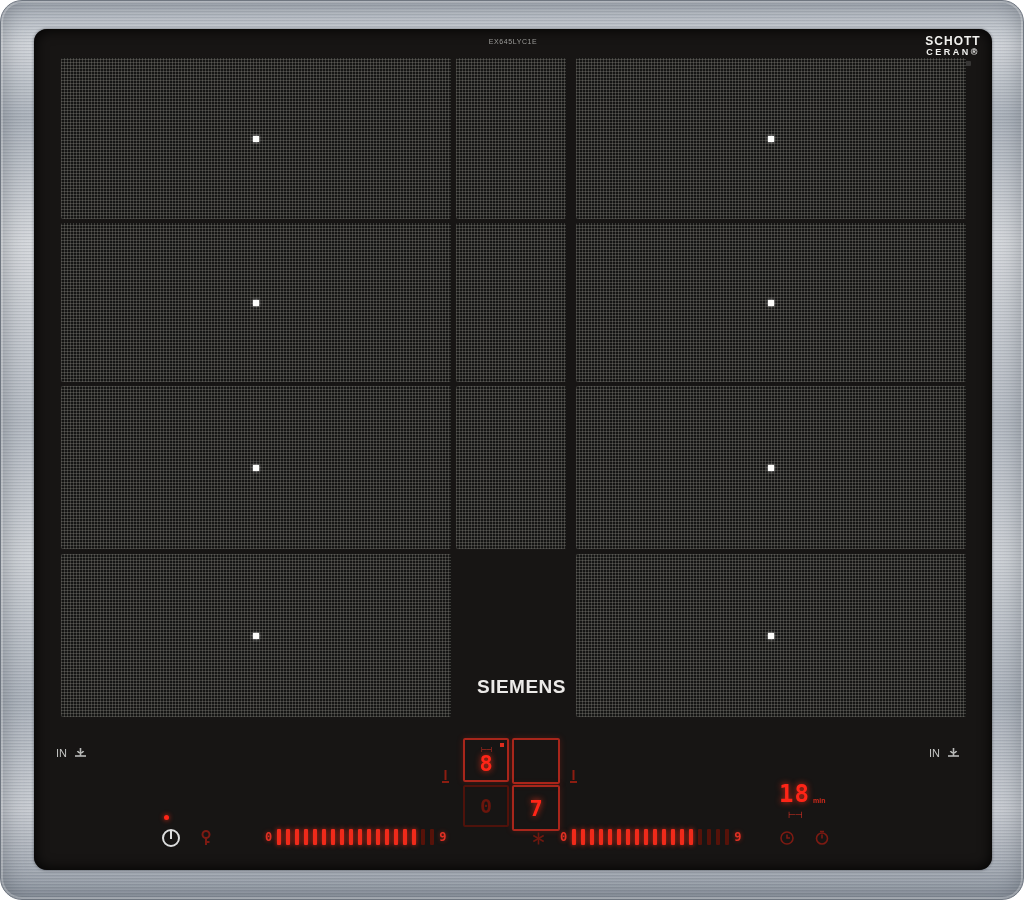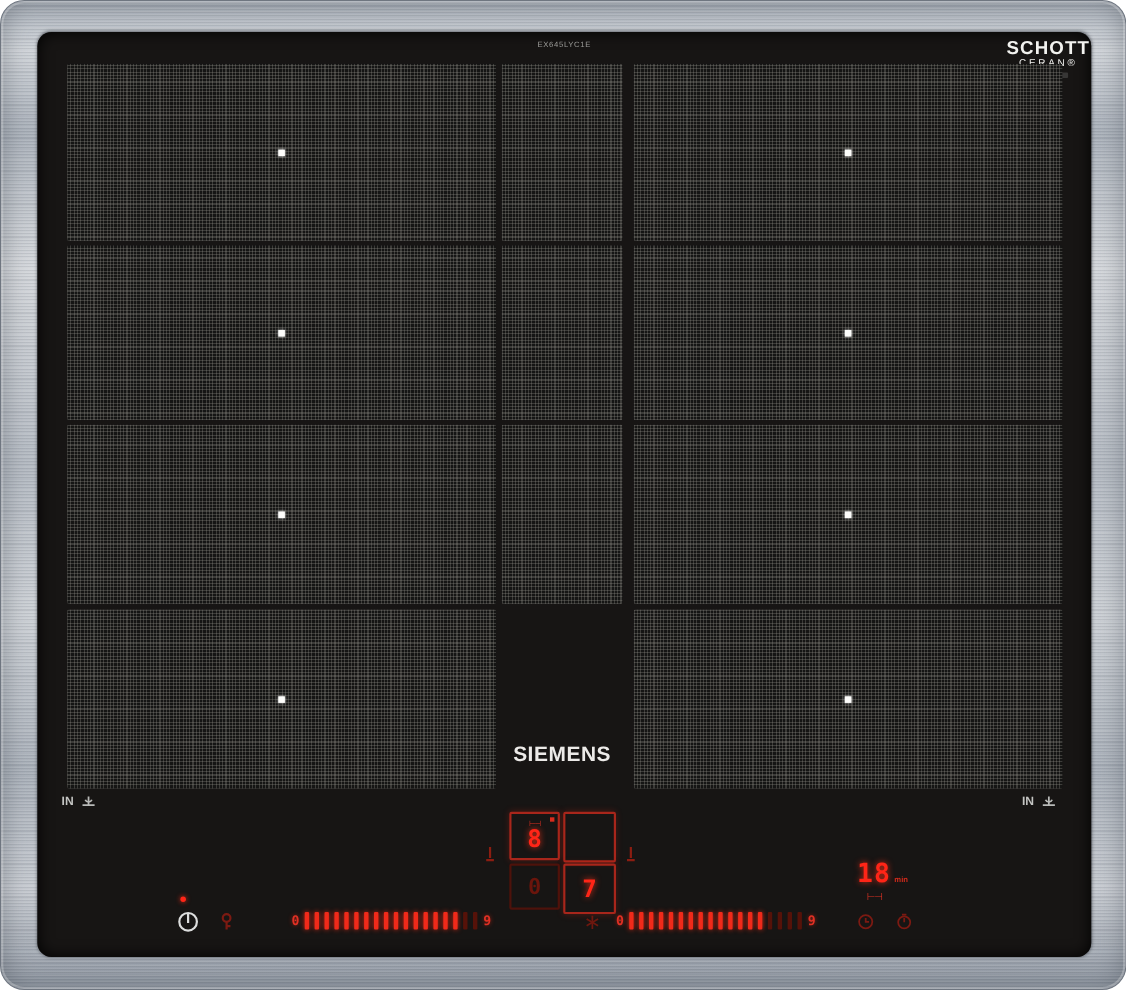--- a/index.html
+++ b/index.html
@@ -14,26 +14,26 @@
   #glass{left:33px;top:28px;width:958px;height:841px;background:#171514;border-radius:13px;
     box-shadow: inset 0 0 14px #000, 0 0 3px rgba(30,34,40,0.6);}
   .tex{background-color:#151514;border-radius:2px;
     background-image:
       repeating-linear-gradient(90deg, rgba(152,150,142,0.30) 0 1px, transparent 1px 3px),
       repeating-linear-gradient(0deg, rgba(152,150,142,0.30) 0 1px, transparent 1px 3px);
     display:flex;align-items:center;justify-content:center;}
   .dot{width:6px;height:6px;background:#fdfdfb;box-shadow:0 0 3px rgba(255,255,255,0.8);}
   .model{left:0;top:37px;width:1024px;text-align:center;color:#9b9b98;font-size:7px;letter-spacing:0.6px;}
   .schott{left:913px;top:34px;width:78px;text-align:center;color:#f2f2ef;line-height:1.05;}
-  .schott .l1{font-size:17px;font-weight:bold;letter-spacing:1px;}
-  .schott .l2{font-size:9px;font-weight:normal;letter-spacing:2.5px;}
+  .schott .l1{font-size:12px;font-weight:bold;letter-spacing:1px;}
+  .schott .l2{font-size:9px;font-weight:bold;letter-spacing:2.5px;}
   .schott .sub{margin:4px auto 0;width:36px;height:5px;background:rgba(255,255,255,0.14);border-radius:1px;}
-  .siemens{left:455px;top:675px;width:110px;text-align:center;color:#eceae8;font-size:19px;
+  .siemens{left:455px;top:675px;width:110px;text-align:right;color:#eceae8;font-size:19px;
     font-weight:bold;letter-spacing:0.5px;}
-  .inmark{display:flex;align-items:center;gap:6px;color:#c4c5c3;font-size:11px;font-weight:bold;}
+  .inmark{display:flex;align-items:center;gap:6px;color:#c4c5c3;font-size:11px;font-weight:normal;margin-top:24px;}
   
   .ledbox{border:2px solid #a8261b;border-radius:2px;box-shadow:0 0 6px rgba(220,40,22,0.25);
     display:flex;align-items:center;justify-content:center;}
   .ledbox.dim{border-color:#4e120b;box-shadow:none;}
   .seg{font-family:"DejaVu Sans Mono", monospace;font-weight:bold;color:#ff2517;
     text-shadow:0 0 6px rgba(255,50,25,0.85);}
   .seg.dim{color:#6b150c;text-shadow:none;}
   .flexsym{color:#e03224;font-size:7px;letter-spacing:-1px;line-height:1;}
   .sqdot{position:absolute;right:3px;top:3px;width:4px;height:4px;background:#d92c1d;}
   .slider{display:flex;align-items:center;gap:5px;height:26px;}

